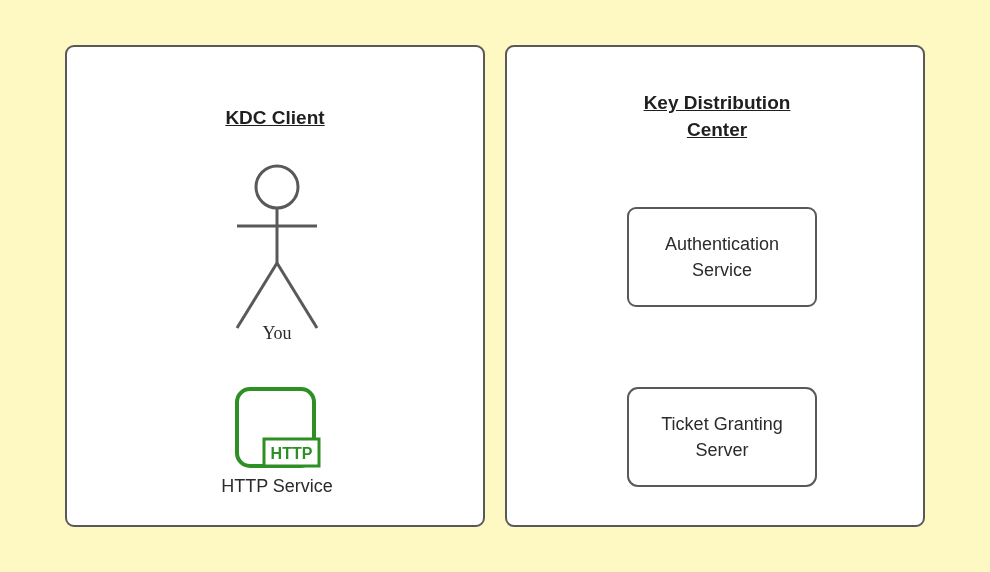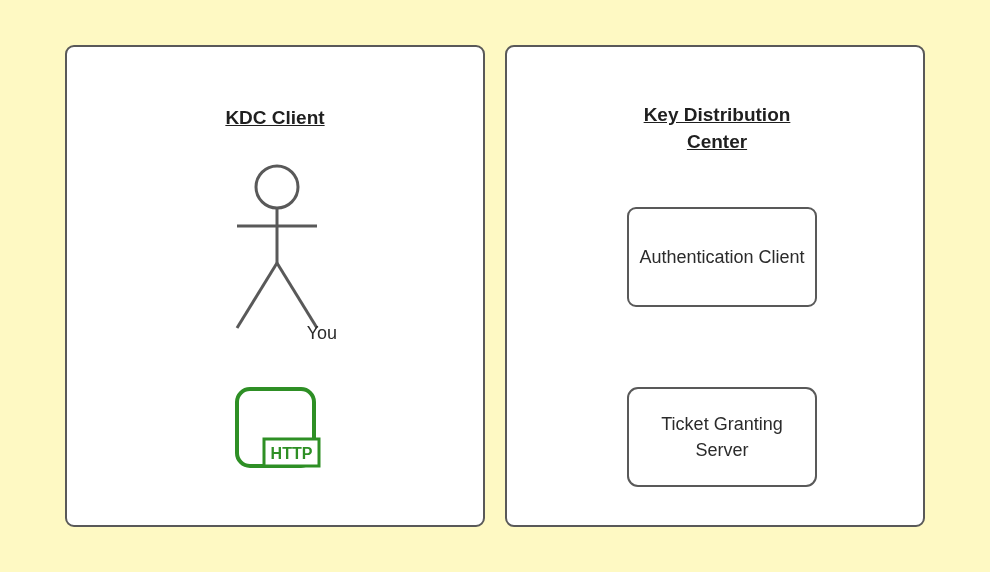--- a/index.html
+++ b/index.html
@@ -38,36 +38,36 @@
     font-weight: bold;
     line-height: 27px;
     color: #1f1f1f;
     text-decoration: underline;
   }
   .panel.left .panel-title { top: 57px; }
   .panel.right .panel-title {
     top: 42px;
     left: 110px;
     width: 200px;
-    margin-top: 12px;
   }
 
   .actor-svg {
     position: absolute;
     left: 150px;
     top: 114px;
   }
   .actor-label {
     position: absolute;
     left: 150px;
     top: 276px;
     width: 120px;
-    text-align: right;
+    text-align: center;
     font-size: 18px;
     color: #2b2b2b;
+    font-family: Liberation Serif, serif;
   }
 
   .service-svg {
     position: absolute;
     left: 165px;
     top: 339px;
   }
   .service-label {
     position: absolute;
     left: 100px;
@@ -127,27 +127,28 @@
     </svg>
 
     <div class="actor-label">You</div>
 
     <svg class="service-svg" width="92" height="84" viewBox="0 0 92 84">
       <rect x="5" y="3" width="77" height="77" rx="13" ry="13" fill="#ffffff" stroke="#2e8f25" stroke-width="4"></rect>
       <rect x="32" y="53" width="55" height="27" fill="#ffffff" stroke="#2e8f25" stroke-width="3"></rect>
       <text x="59.5" y="73" text-anchor="middle" class="badge-text">HTTP</text>
     </svg>
 
+    <div class="service-label">HTTP Service</div>
   </section>
 
   <section class="panel right">
     <div class="panel-title">Key Distribution Center</div>
 
     <div class="server-node auth">
-      <div class="node-label">Authentication Client</div>
+      <div class="node-label">Authentication Service</div>
     </div>
 
     <div class="server-node tgs">
       <div class="node-label">Ticket Granting Server</div>
     </div>
   </section>
 
 </div>
 
 </body></html>

